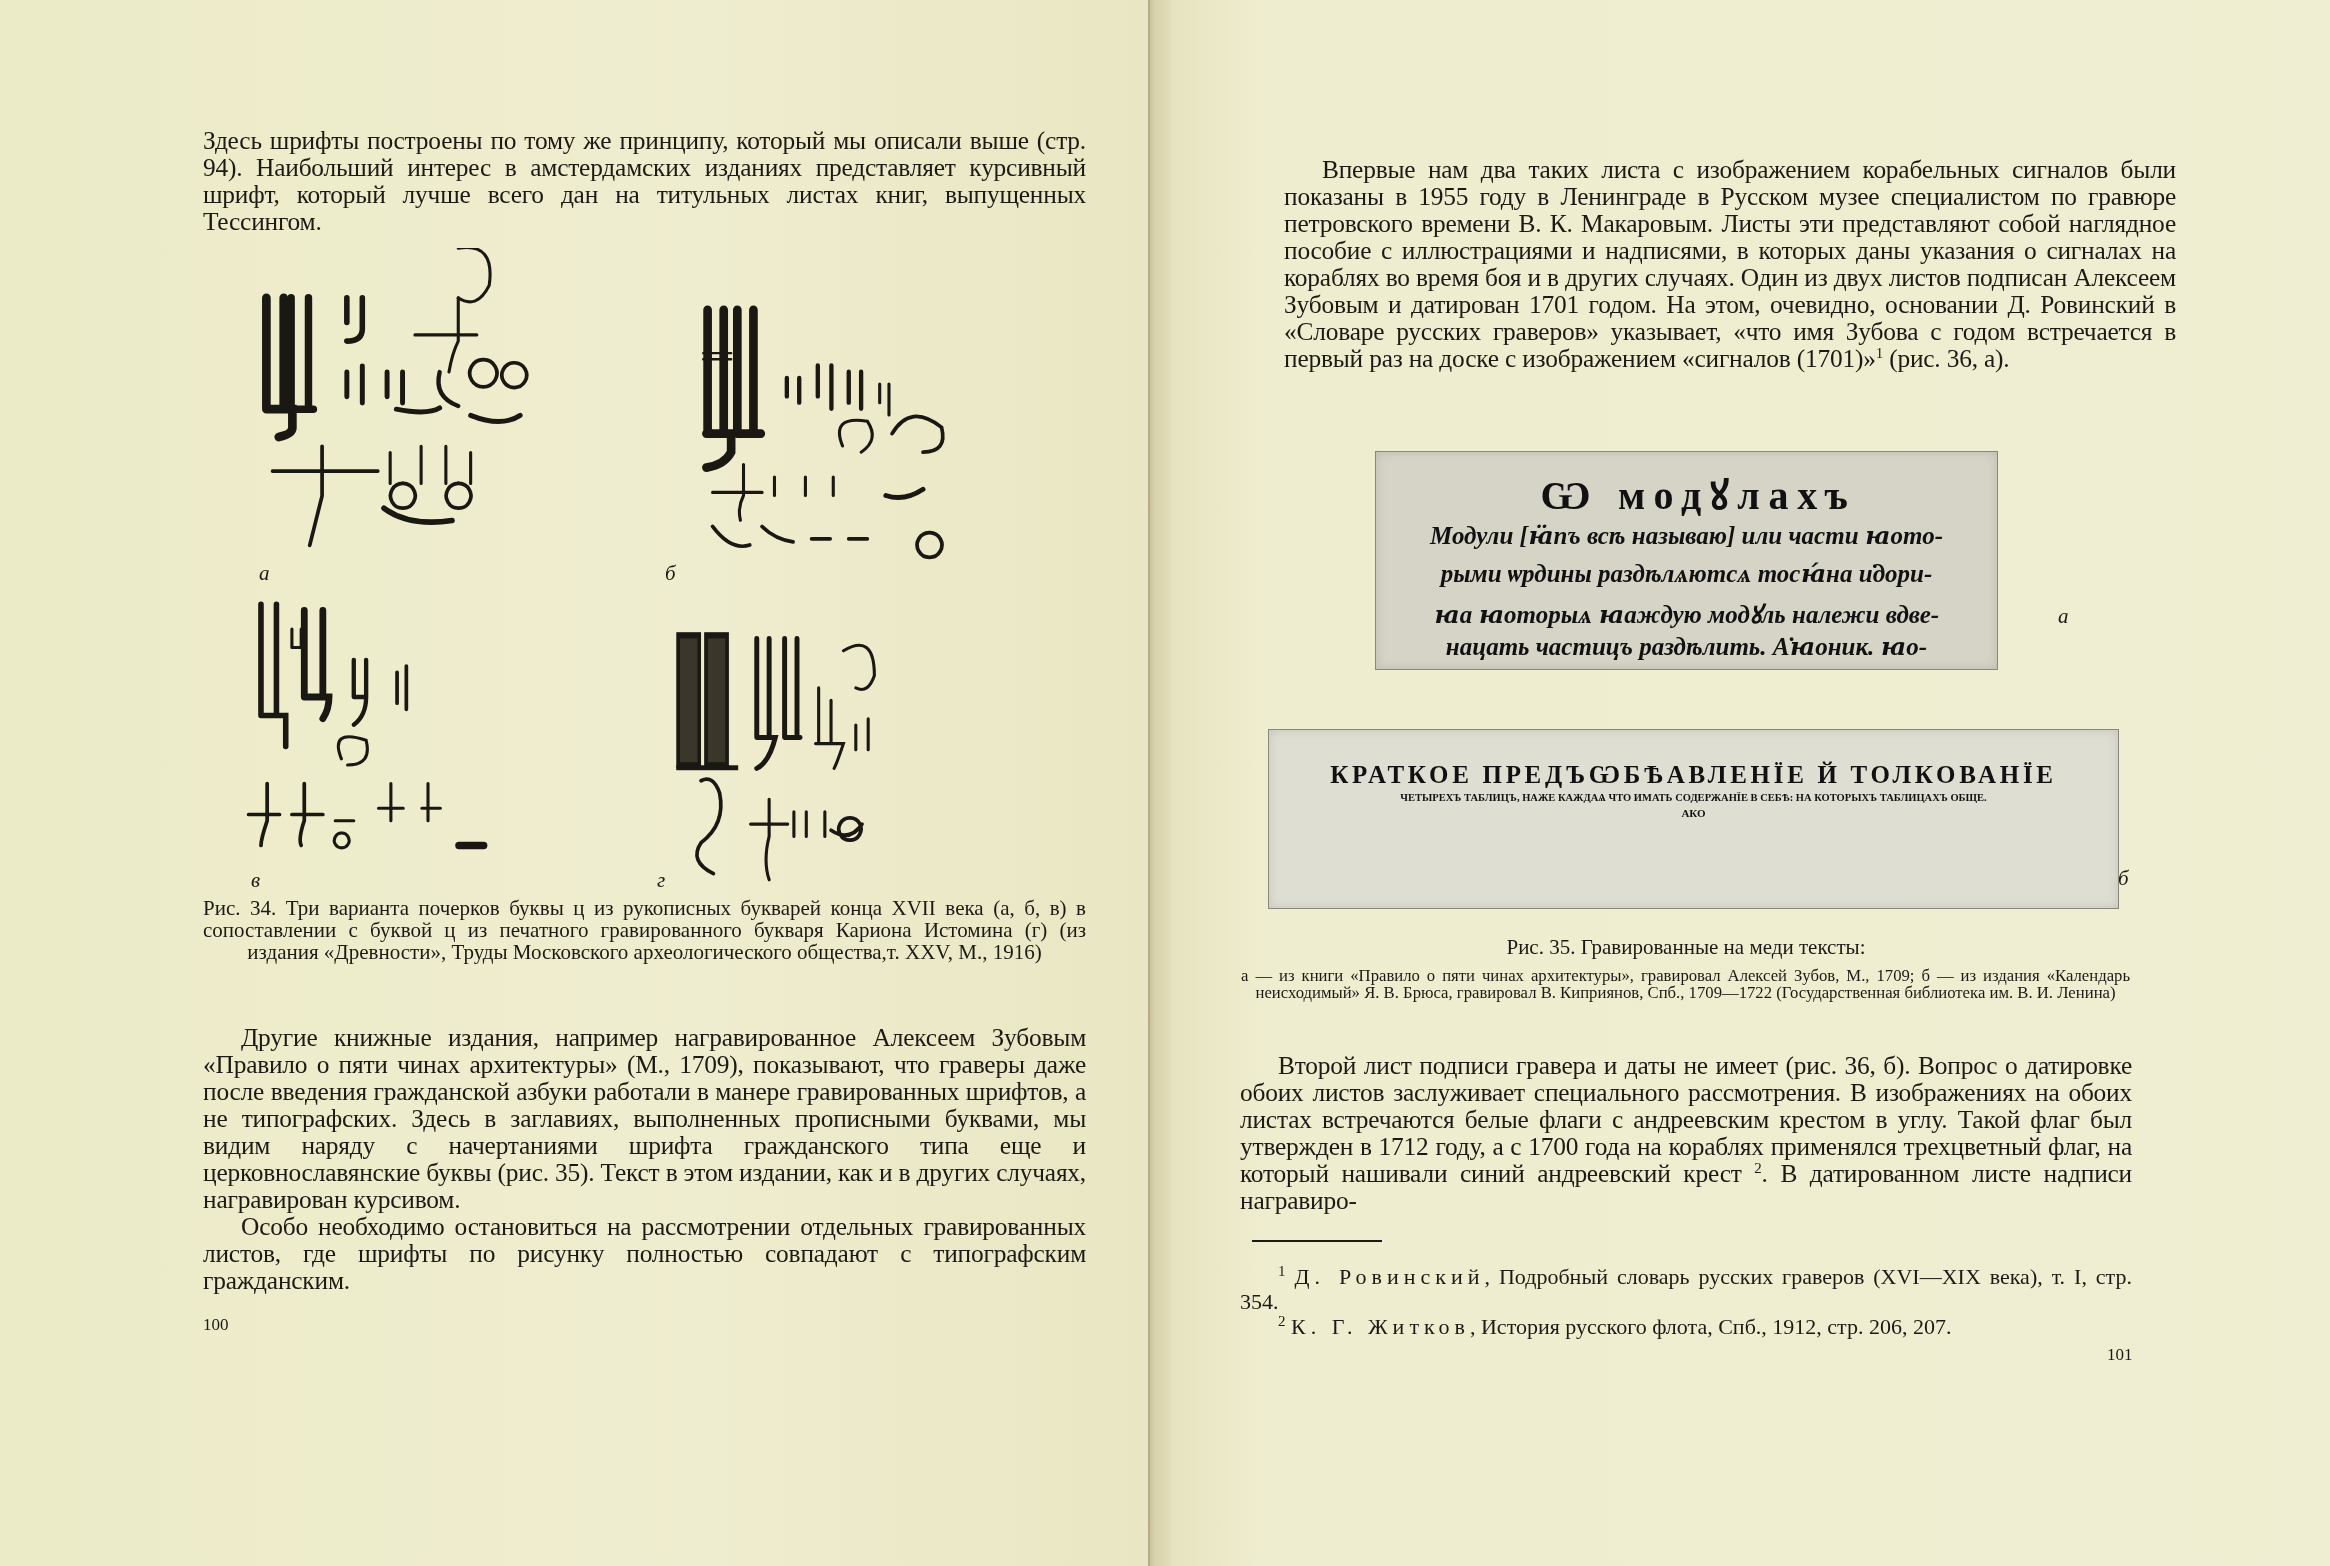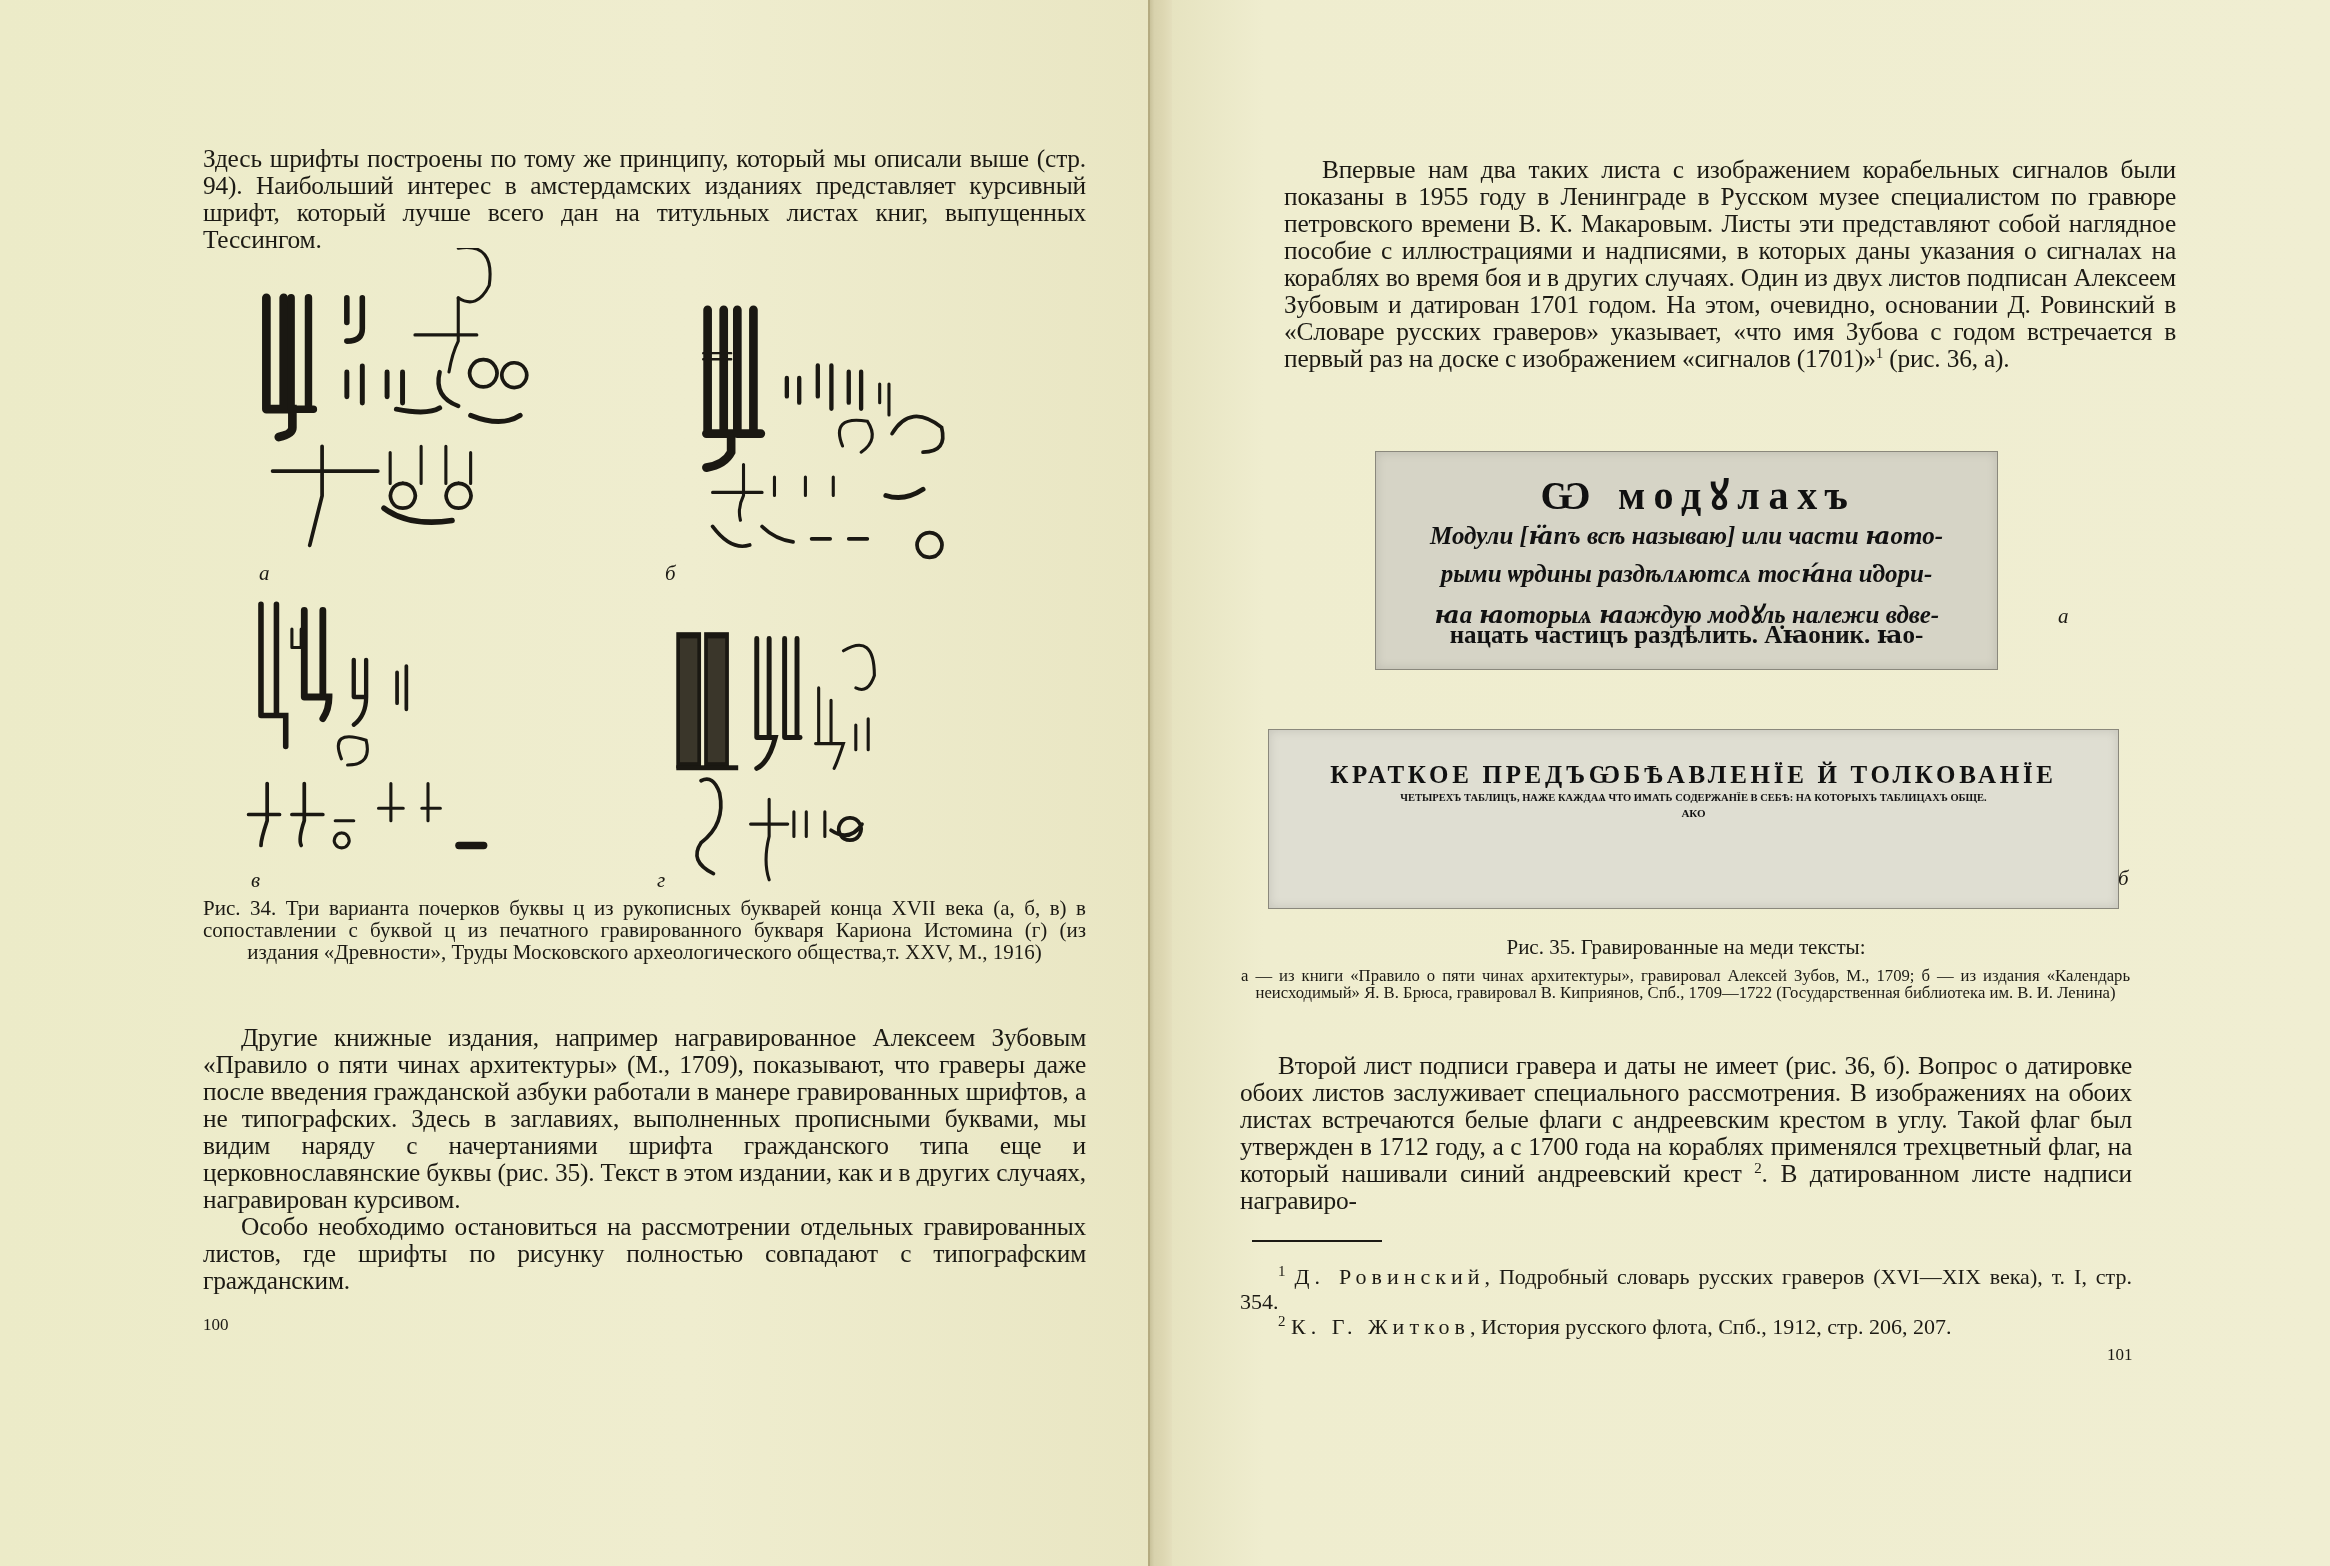--- a/index.html
+++ b/index.html
@@ -38,21 +38,21 @@
   .footnote-rule { position:absolute; left:1252px; top:1240px; width:130px; height:1.9px; background:#1c1a14; }
 </style>
 </head>
 <body>
 
 <div class="page page-left"></div>
 <div class="page page-right"></div>
 <div class="gutter"></div>
 <div class="gutter-line"></div>
 
-<div class="text" style="left:203px; top:145px; width:883px;">
+<div class="text" style="left:203px; top:127px; width:883px;">
   <p class="last">Здесь шрифты построены по тому же принципу, который мы описали выше (стр. 94). Наибольший интерес в амстердамских изданиях представляет курсивный шрифт, который лучше всего дан на титульных листах книг, выпущенных Тессингом.</p>
 </div>
 
 <div class="glyph-block" style="left:254px; top:248px; width:359px; height:310px;">
   <svg width="359" height="310" viewBox="0 0 580 500">
     <g fill="none" stroke="#1a1812" stroke-linecap="round">
       <path d="M20 80 V260 M48 80 V260 M20 260 H62 V290 Q62 300 40 305" stroke-width="14"></path>
       <path d="M60 80 V260 M88 80 V260 M60 260 H96" stroke-width="12"></path>
       <path d="M150 80 V120 M175 80 V130 Q175 150 150 150" stroke-width="9"></path>
       <path d="M150 200 V240 M175 190 V250" stroke-width="8"></path>
@@ -149,21 +149,21 @@
 
 <div class="text" style="left:1240px; top:156px; width:892px;margin-left:44px;">
   <p class="indent last"><span>Впервые нам два таких листа с изображением корабельных сигналов были показаны в 1955 году в Ленинграде в Русском музее специалистом по гравюре петровского времени В. К. Макаровым. Листы эти представляют собой наглядное пособие с иллюстрациями и надписями, в которых даны указания о сигналах на кораблях во время боя и в других случаях. Один из двух листов подписан Алексеем Зубовым и датирован 1701 годом. На этом, очевидно, основании Д. Ровинский в «Словаре русских граверов» указывает, «что имя Зубова с годом встречается в первый раз на доске с изображением «сигналов (1701)»</span><span class="sup">1</span><span> (рис. 36, а).</span></p>
 </div>
 
 <div class="plate" style="left:1375px; top:451px; width:621px; height:217px;">
   <div class="plate-line" style="top:13.6px; font-size:40px; font-weight:bold; letter-spacing:8.7px;padding-left:24px;">Ѡ модꙋлахъ</div>
   <div class="plate-line" style="top:69px; font-size:25px; font-weight:bold; font-style:italic;">Модули [ꙗ̈пъ всѣ называю] или части ꙗото-</div>
   <div class="plate-line" style="top:107px; font-size:25px; font-weight:bold; font-style:italic;">рыми ѡрдины раздѣлѧютсѧ тосꙗ́на и̇дори-</div>
   <div class="plate-line" style="top:144px; font-size:25px; font-weight:bold; font-style:italic;">ꙗа ꙗоторыѧ ꙗаждую модꙋль належи вдве-</div>
-  <div class="plate-line" style="top:168px; font-size:25px; font-weight:bold; ">нацать частицъ раздѣлить. А̇ꙗоник. ꙗо-</div>
+  <div class="plate-line" style="top:180px; font-size:25px; font-weight:bold; font-style:italic;">нацать частицъ раздѣлить. А̇ꙗоник. ꙗо-</div>
 </div>
 <div class="fig-label" style="left:2058px; top:604px;">а</div>
 
 <div class="plate plate-b" style="left:1268px; top:729px; width:849px; height:178px;">
   <div class="plate-line" style="top:31px; font-size:25px; font-weight:bold; letter-spacing:3.7px;">КРАТКОЕ ПРЕДЪѠБѢАВЛЕНЇЕ Й ТОЛКОВАНЇЕ</div>
   <div class="plate-line" style="top:62px; font-size:10.5px; font-weight:bold; letter-spacing:0px;">ЧЕТЫРЕХЪ ТАБЛИЦЪ, НАЖЕ КАЖДАѦ ЧТО ИМАТЬ СОДЕРЖАНЇЕ В СЕБѢ: НА КОТОРЫХЪ ТАБЛИЦАХЪ ОБЩЕ.</div>
   <div class="plate-line" style="top:77px; font-size:11px; font-weight:bold;">АКО</div>
 </div>
 <div class="fig-label" style="left:2118px; top:866px;">б</div>
 

